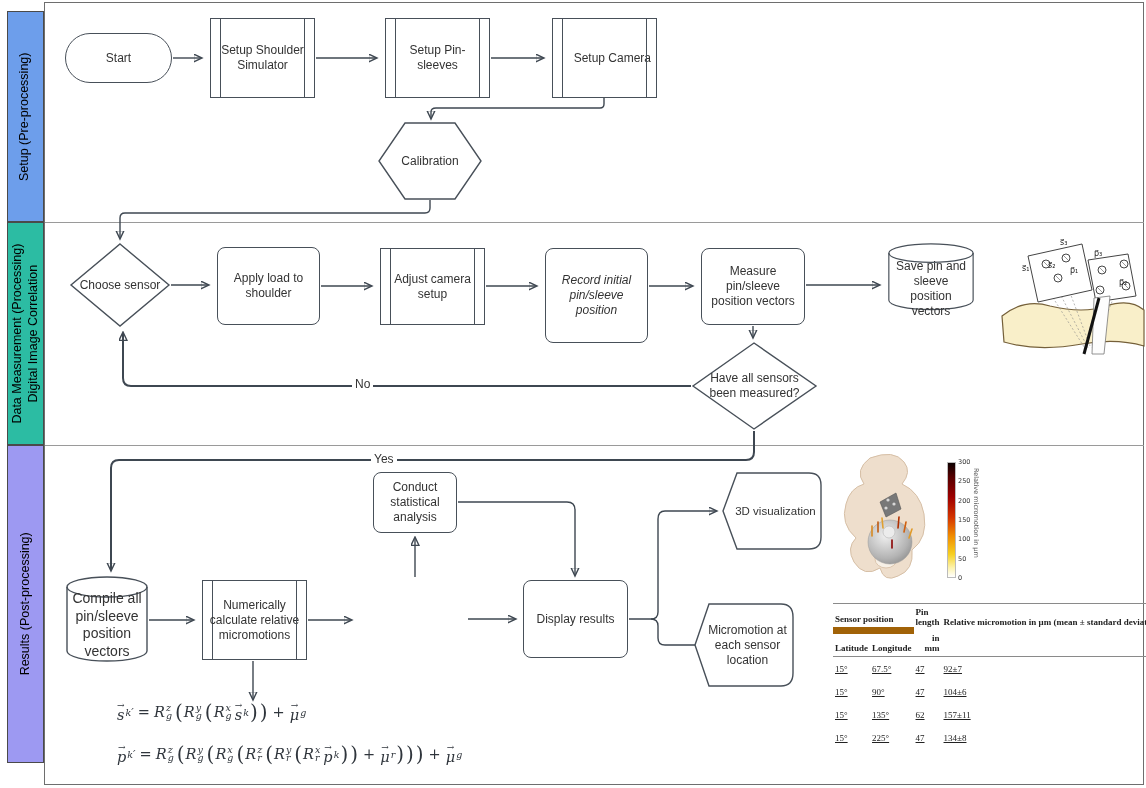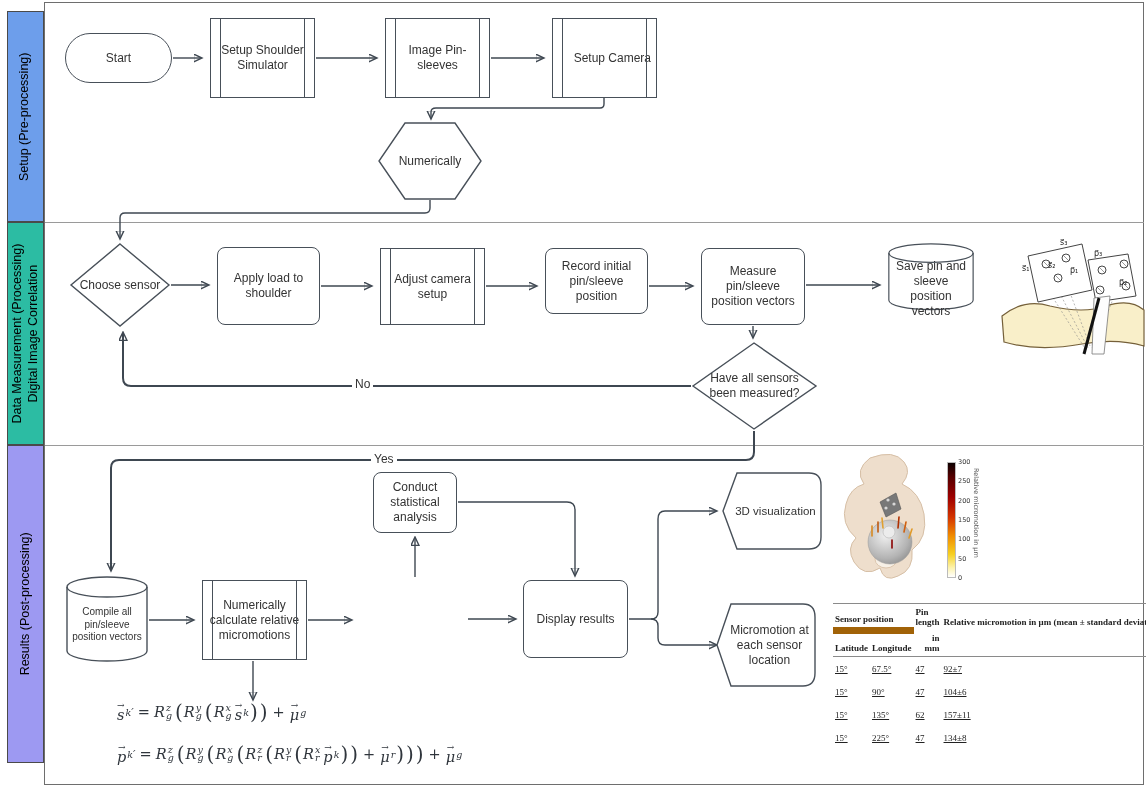--- a/index.html
+++ b/index.html
@@ -117,45 +117,45 @@
     <path d="M253,661 L253,699" marker-end="url(#arrD)"></path>
   </svg>
 
   <div class="node stadium" style="left:65px;top:33px;width:107px;height:50px;">
     <span class="lbl">Start</span>
   </div>
   <div class="node subproc" style="left:210px;top:18px;width:105px;height:80px;">
     <span class="lbl">Setup Shoulder Simulator</span>
   </div>
   <div class="node subproc" style="left:385px;top:18px;width:105px;height:80px;">
-    <span class="lbl">Image Pin-sleeves</span>
+    <span class="lbl">Setup Pin-sleeves</span>
   </div>
   <div class="node subproc" style="left:552px;top:18px;width:105px;height:80px;justify-content:flex-end;">
     <span class="lbl">Setup Camera</span>
   </div>
   <div class="node" style="left:378px;top:122px;width:104px;height:78px;">
     <svg viewBox="0 0 104 78">
       <polygon class="shape-stroke" points="27,1 77,1 103,39 77,77 27,77 1,39"></polygon>
     </svg>
-    <span class="lbl">Numerically</span>
+    <span class="lbl">Calibration</span>
   </div>
 
   <div class="node" style="left:70px;top:243px;width:100px;height:84px;">
     <svg viewBox="0 0 100 84">
       <polygon class="shape-stroke" points="50,1 99,42 50,83 1,42"></polygon>
     </svg>
     <span class="lbl">Choose sensor</span>
   </div>
   <div class="node rounded" style="left:217px;top:247px;width:103px;height:78px;">
     <span class="lbl">Apply load to shoulder</span>
   </div>
   <div class="node subproc" style="left:380px;top:248px;width:105px;height:77px;">
     <span class="lbl">Adjust camera setup</span>
   </div>
-  <div class="node rounded" style="left:545px;top:248px;width:103px;height:66px;">
+  <div class="node rounded" style="left:545px;top:248px;width:103px;height:95px;font-style:italic;">
     <span class="lbl">Record initial pin/sleeve position</span>
   </div>
   <div class="node rounded" style="left:701px;top:248px;width:104px;height:77px;">
     <span class="lbl">Measure pin/sleeve position vectors</span>
   </div>
   <div class="node" style="left:888px;top:243px;width:86px;height:80px;">
     <svg viewBox="0 0 102 80">
       <path class="shape-stroke" d="M1,12 C1,5.9 23.3,1 51,1 C78.7,1 101,5.9 101,12 L101,68 C101,74.1 78.7,79 51,79 C23.3,79 1,74.1 1,68 Z"></path>
       <path class="shape-line" d="M1,12 C1,18.1 23.3,23 51,23 C78.7,23 101,18.1 101,12"></path>
     </svg>
@@ -166,38 +166,38 @@
       <polygon class="shape-stroke" points="62,1 124,44 62,87 1,44"></polygon>
     </svg>
     <span class="lbl">Have all sensors been measured?</span>
   </div>
 
   <div class="node" style="left:66px;top:576px;width:82px;height:86px;">
     <svg viewBox="0 0 82 86">
       <path class="shape-stroke" d="M1,11 C1,5.5 18.9,1 41,1 C63.1,1 81,5.5 81,11 L81,75 C81,80.5 63.1,85 41,85 C18.9,85 1,80.5 1,75 Z"></path>
       <path class="shape-line" d="M1,11 C1,16.5 18.9,21 41,21 C63.1,21 81,16.5 81,11"></path>
     </svg>
-    <span class="lbl" style="padding-top:12px;font-size:10px;">Compile all pin/sleeve position vectors</span>
+    <span class="lbl" style="padding-top:12px;font-size:14px;">Compile all pin/sleeve position vectors</span>
   </div>
   <div class="node subproc" style="left:202px;top:580px;width:105px;height:80px;">
     <span class="lbl">Numerically calculate relative micromotions</span>
   </div>
   <div class="node rounded" style="left:373px;top:472px;width:84px;height:61px;">
     <span class="lbl">Conduct statistical analysis</span>
   </div>
   <div class="node rounded" style="left:523px;top:580px;width:105px;height:78px;">
     <span class="lbl">Display results</span>
   </div>
   <div class="node" style="left:722px;top:472px;width:100px;height:78px;">
     <svg viewBox="0 0 100 78">
       <path class="shape-stroke" d="M15,1 L87,1 Q99,1 99,13 L99,65 Q99,77 87,77 L15,77 L1,39 Z"></path>
     </svg>
     <span class="lbl" style="padding-left:12px;white-space:nowrap;font-size:11.5px;">3D visualization</span>
   </div>
-  <div class="node" style="left:716px;top:603px;width:100px;height:84px;">
+  <div class="node" style="left:694px;top:603px;width:100px;height:84px;">
     <svg viewBox="0 0 100 84">
       <path class="shape-stroke" d="M15,1 L87,1 Q99,1 99,14 L99,70 Q99,83 87,83 L15,83 L1,42 Z"></path>
     </svg>
     <span class="lbl" style="padding-left:12px;">Micromotion at each sensor location</span>
   </div>
 
   <div class="edge-label" style="left:352px;top:377px;">No</div>
   <div class="edge-label" style="left:371px;top:452px;">Yes</div>
 
   <div class="formula" style="left:116px;top:700px;">

